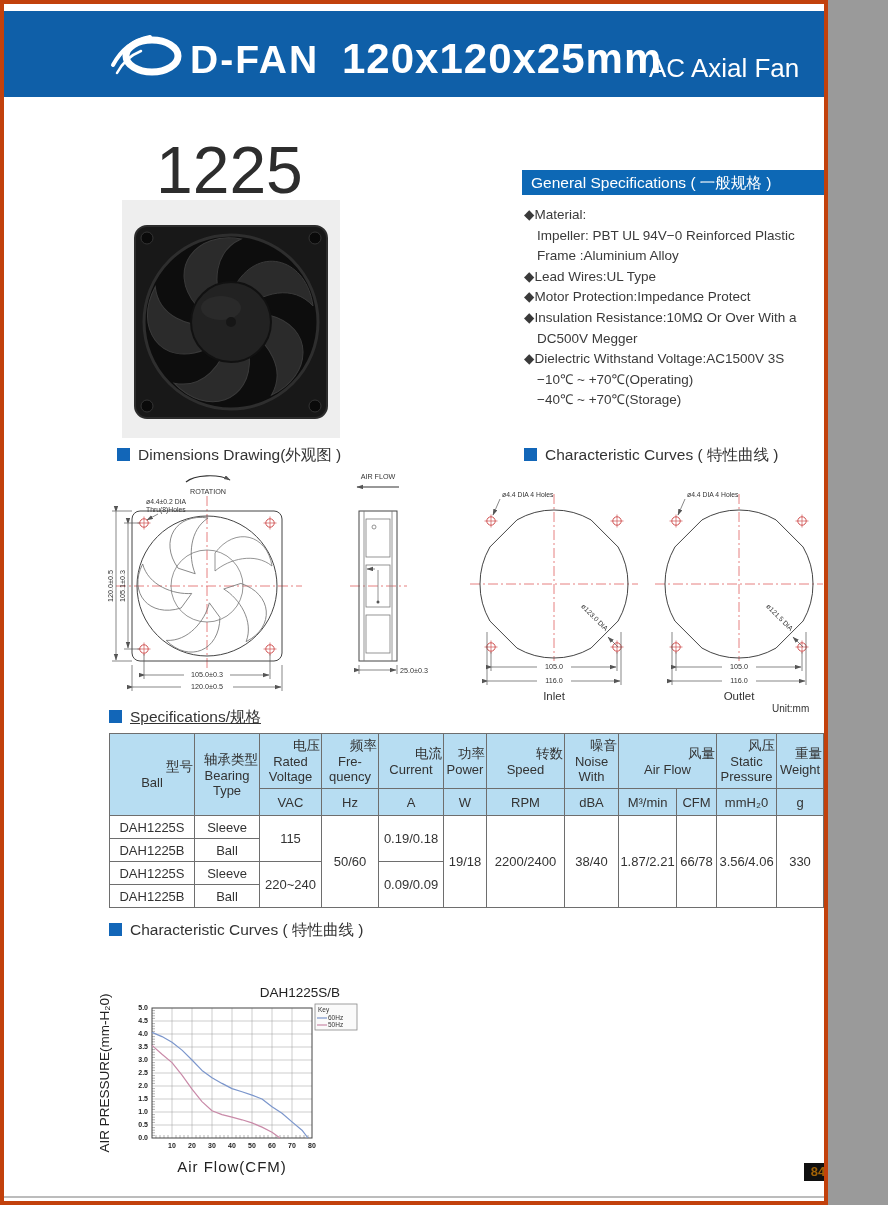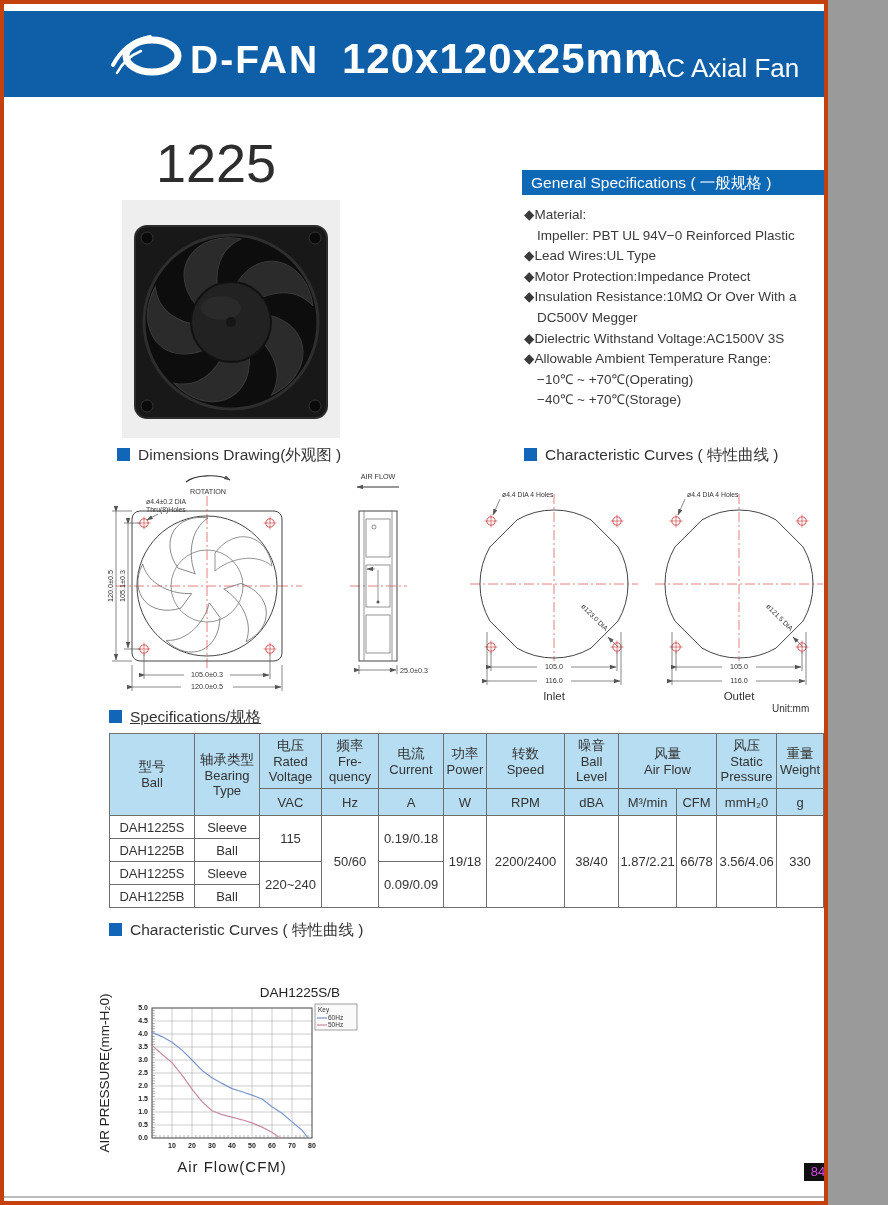--- a/index.html
+++ b/index.html
@@ -5,21 +5,21 @@
   html,body{margin:0;padding:0;background:#9a9a9a;}
   #page{position:relative;width:828px;height:1205px;background:#ffffff;overflow:hidden;
         font-family:"Liberation Sans",sans-serif;border:4px solid #c2410c;box-sizing:border-box;}
   
   .header{position:absolute;left:0;right:0;top:7px;height:86px;background:#0f5fa8;}
   .logo{position:absolute;left:106px;top:20px;}
   .brand{position:absolute;left:186px;top:27px;color:#fff;font-size:39px;font-weight:bold;letter-spacing:2px;}
   .size-title{position:absolute;left:338px;top:24px;color:#fff;font-size:42px;letter-spacing:1px;font-weight:bold;}
   .product-type{position:absolute;left:645px;top:42px;color:#fff;font-size:26px;}
   
-  .model-title{position:absolute;left:152px;top:128px;font-size:54px;color:#2d2d2d;}
+  .model-title{position:absolute;left:152px;top:128px;font-size:66px;color:#2d2d2d;}
   .fan-photo{position:absolute;left:118px;top:196px;}
   
   .gs-header{position:absolute;left:518px;top:166px;width:302px;height:25px;background:#0d68b5;
              color:#fff;font-size:15.5px;line-height:25px;padding-left:9px;box-sizing:border-box;}
   .gs-list{position:absolute;left:520px;top:201px;width:330px;font-size:13.5px;color:#3a3a3a;line-height:20.6px;}
   .gs-list .indent{padding-left:13px;}
   
   .sec-head{position:absolute;font-size:15.5px;color:#333;white-space:nowrap;}
   .sec-head .sq{display:inline-block;width:13px;height:13px;background:#1266b8;margin-right:8px;vertical-align:-1px;}
   #sec-dim{left:105px;top:441px;padding-left:8px;}
@@ -43,28 +43,28 @@
   
   .side-tab{position:absolute;left:828px;top:478px;}
   
   .spec-table{position:absolute;left:105px;top:729px;width:714px;border-collapse:collapse;table-layout:fixed;
               font-size:13px;color:#333;text-align:center;}
   .spec-table td{border:1px solid #6e6e6e;padding:0 1px;vertical-align:middle;background:#fff;}
   .spec-table tr.hrow td{background:#b7ddf2;}
   .spec-table tr.hrow1 td{height:54px;}
   .spec-table tr.hrow2 td{height:26px;}
   .spec-table tr.brow td{height:22px;}
-  .h-zh{font-size:13.5px;line-height:16px;}
+  .h-zh{font-size:13.5px;line-height:16px;text-align:right;}
   .h-en{font-size:13px;line-height:15px;}
   
   .chart{position:absolute;left:92px;top:934px;margin-top:44px;}
   
   .footer-site{position:absolute;left:640px;top:1208px;width:152px;text-align:center;font-size:13px;color:#8c8c8c;}
-  .footer-page{position:absolute;left:800px;top:1159px;width:28px;height:18px;background:#101010;color:#d946ef;
-               font-size:13px;font-weight:normal;text-align:center;line-height:18px;}
+  .footer-page{position:absolute;left:800px;top:1159px;width:28px;height:18px;background:#101010;color:#a16207;
+               font-size:13px;font-weight:bold;text-align:center;line-height:18px;}
   .corner-line{position:absolute;left:824px;top:1160px;}
   .bottom-rule{position:absolute;left:0;right:0;bottom:3px;height:2px;background:#bcbcbc;}
 </style>
 </head>
 <body>
 
 <div id="page">
 
   <div class="header">
     <div class="logo">
@@ -105,26 +105,26 @@
         <circle cx="-84" cy="84" r="6" fill="#0a0a0a" stroke="#333"></circle>
         <circle cx="84" cy="84" r="6" fill="#0a0a0a" stroke="#333"></circle>
       </g>
     </svg>
   </div>
 
   <div class="gs-header">General Specifications ( 一般规格 )</div>
   <div class="gs-list">
     <div class="spec-line">◆Material:</div>
     <div class="spec-line indent">Impeller: PBT UL 94V−0 Reinforced Plastic</div>
+    <div class="spec-line indent">Frame :Aluminium Alloy</div>
     <div class="spec-line">◆Lead Wires:UL Type</div>
     <div class="spec-line">◆Motor Protection:Impedance Protect</div>
     <div class="spec-line">◆Insulation Resistance:10MΩ Or Over With a</div>
     <div class="spec-line indent">DC500V Megger</div>
     <div class="spec-line">◆Dielectric Withstand Voltage:AC1500V 3S</div>
-    <div class="spec-line">◆Allowable Ambient Temperature Range:</div>
     <div class="spec-line indent">−10℃ ~ +70℃(Operating)</div>
     <div class="spec-line indent">−40℃ ~ +70℃(Storage)</div>
   </div>
 
   <div class="sec-head" id="sec-dim">
     <span class="sq"></span><span>Dimensions Drawing(外观图 )</span>
   </div>
   <div class="sec-head" id="sec-curves-side">
     <span class="sq"></span><span>Characteristic Curves ( 特性曲线 )</span>
   </div>
@@ -336,21 +336,21 @@
       <td>
             <div class="h-zh">功率</div>
             <div class="h-en">Power</div>
           </td>
       <td>
             <div class="h-zh">转数</div>
             <div class="h-en">Speed</div>
           </td>
       <td>
             <div class="h-zh">噪音</div>
-            <div class="h-en">Ball Level</div>
+            <div class="h-en">Noise With</div>
           </td>
       <td colspan="2">
             <div class="h-zh">风量</div>
             <div class="h-en">Air Flow</div>
           </td>
       <td>
             <div class="h-zh">风压</div>
             <div class="h-en">Static Pressure</div>
           </td>
       <td>

